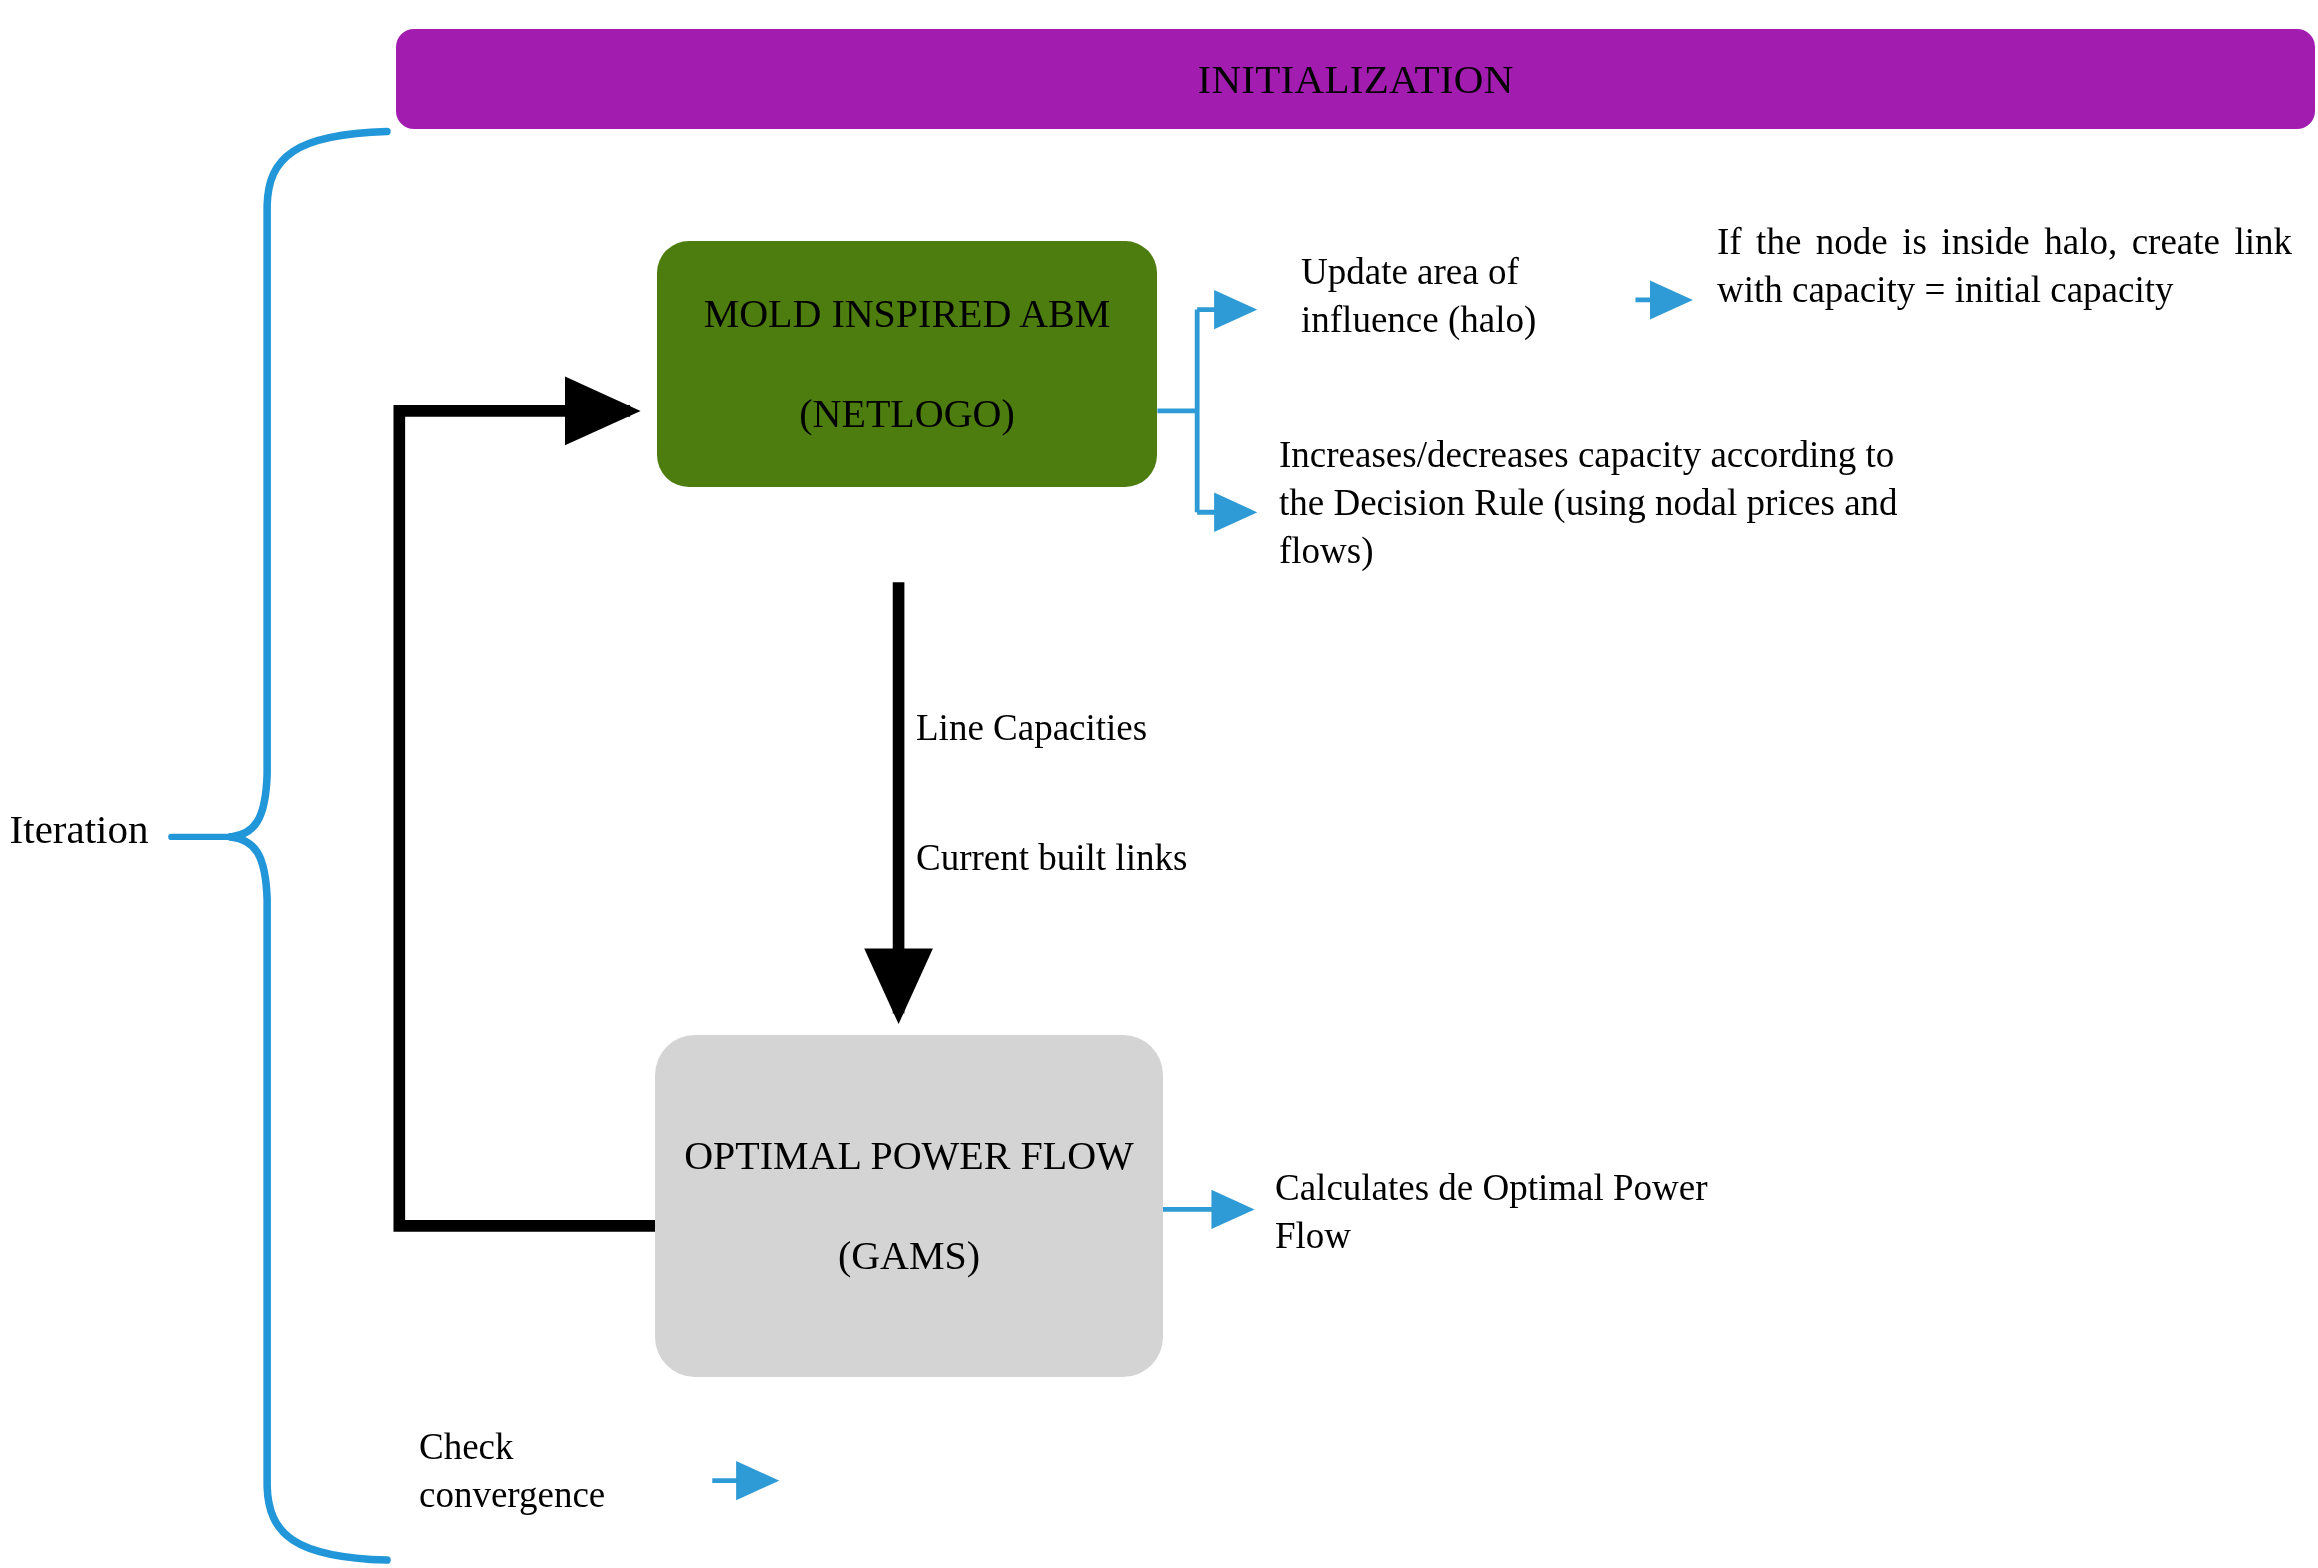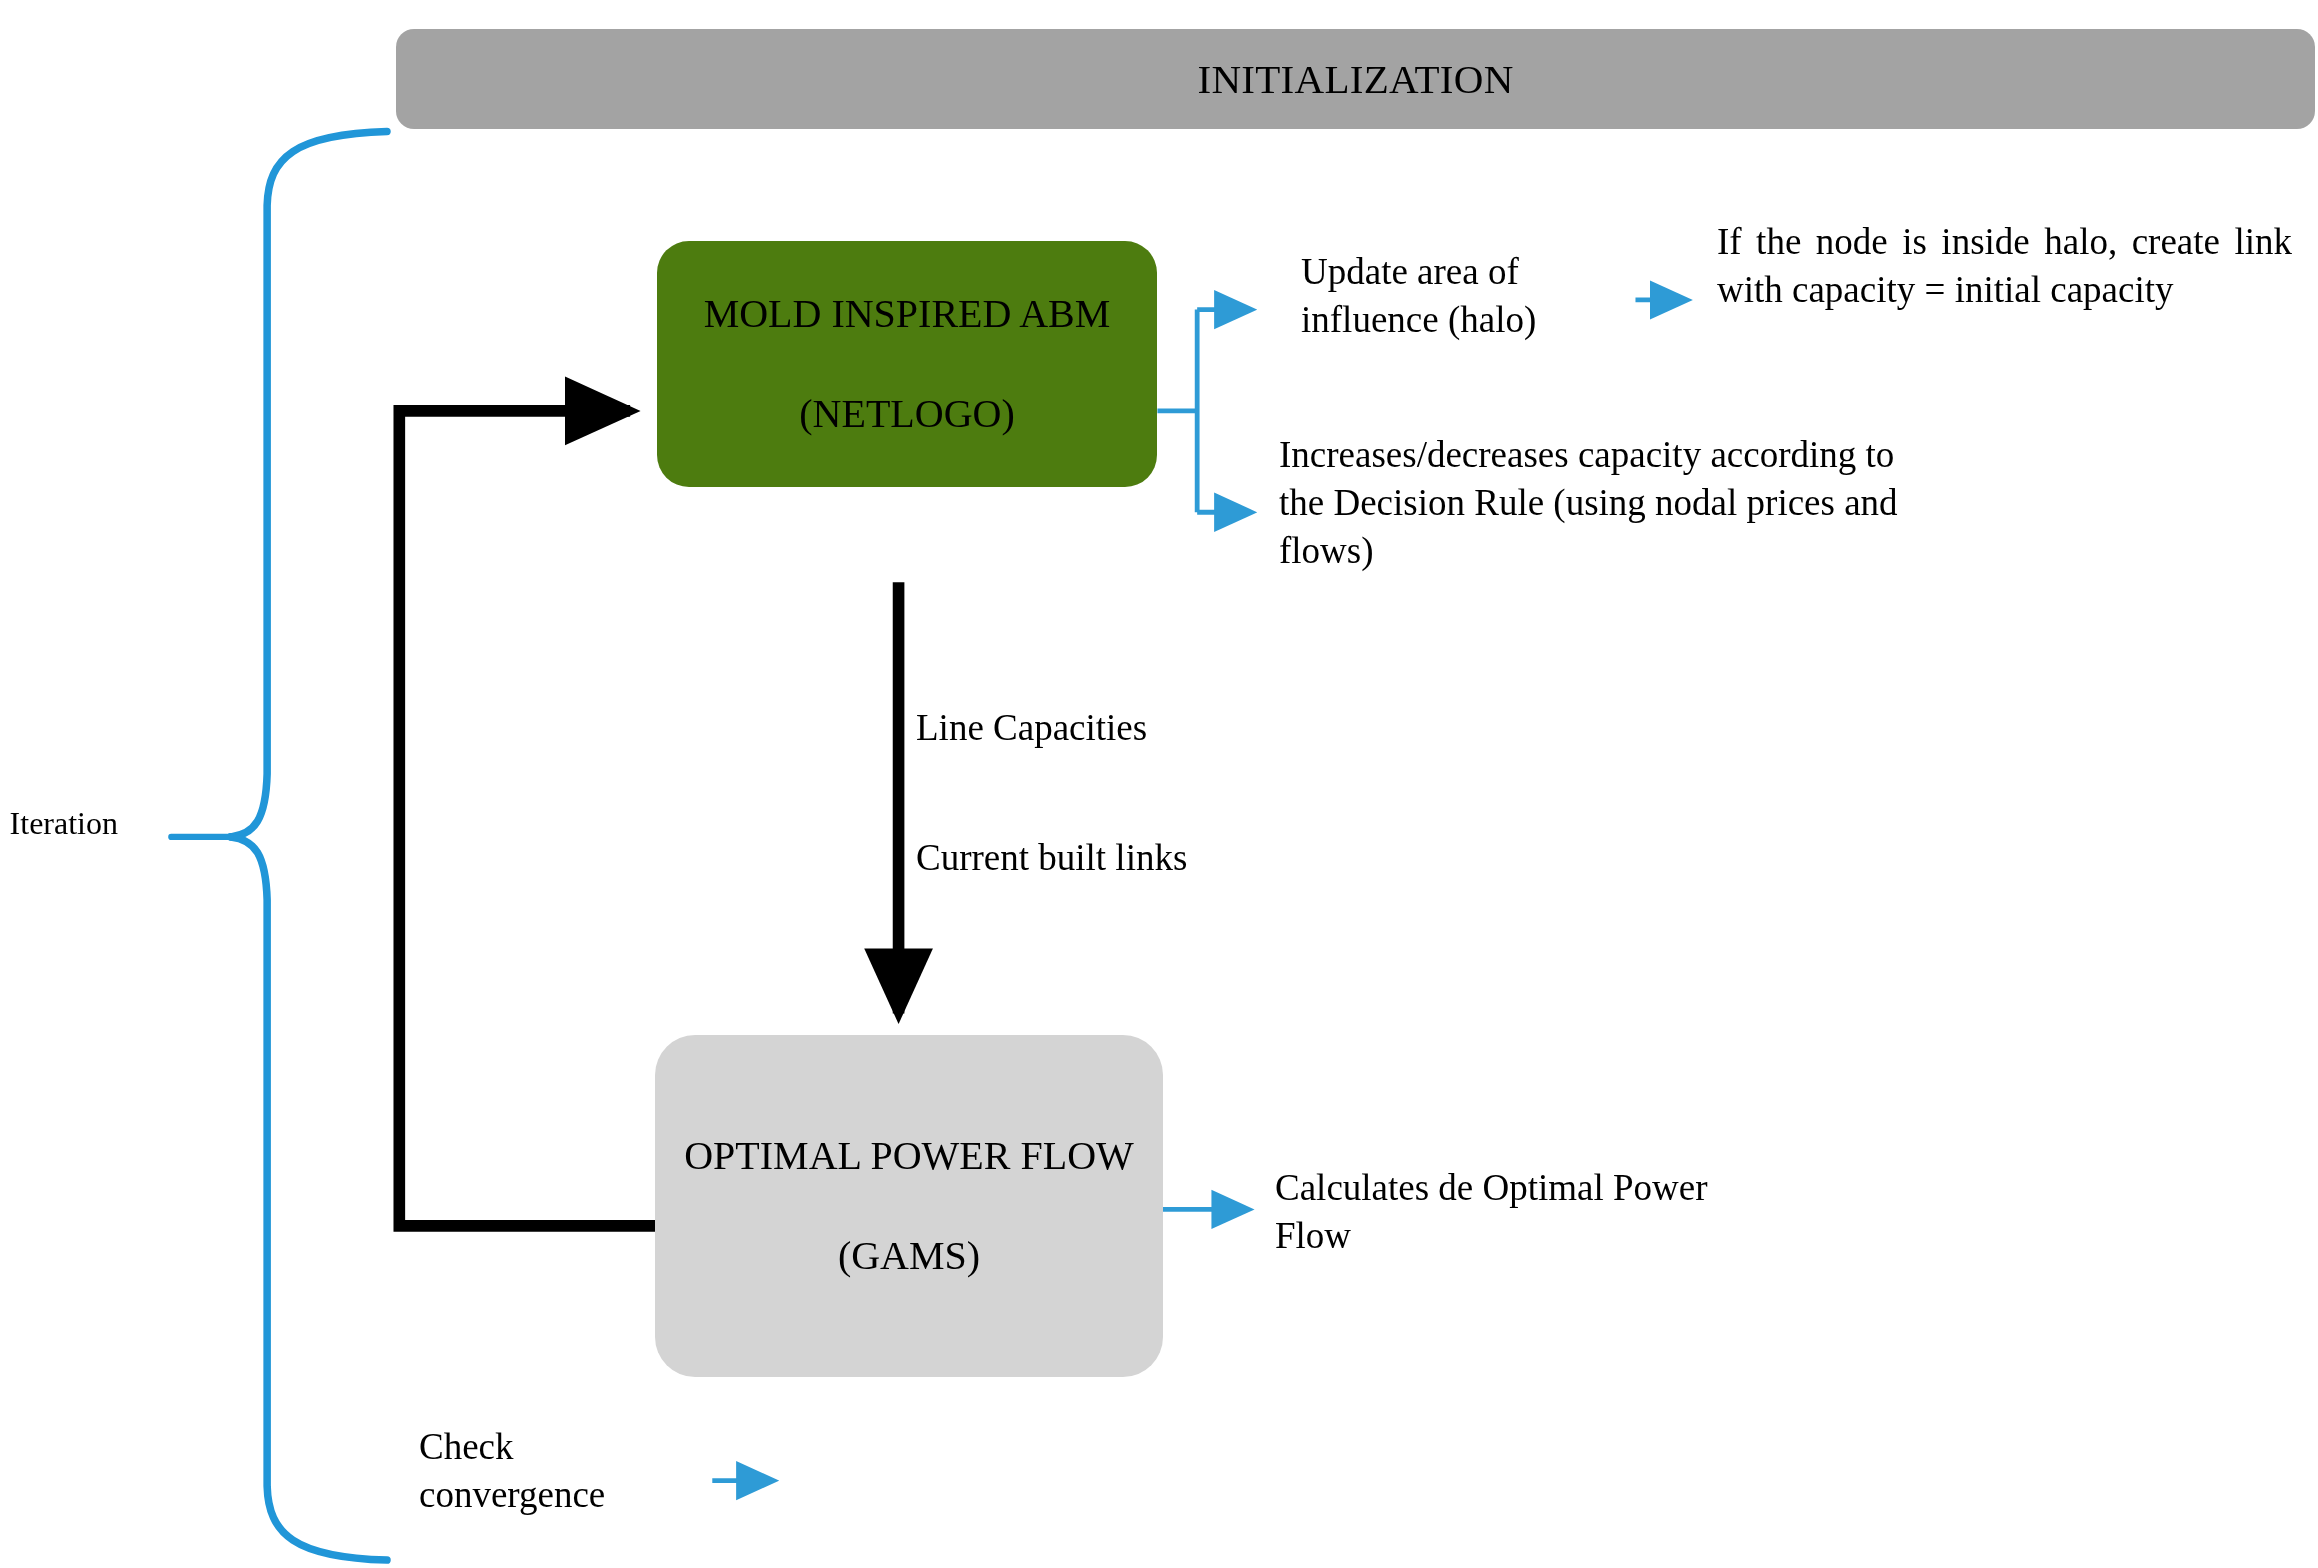--- a/index.html
+++ b/index.html
@@ -31,21 +31,21 @@
     flex-direction: column;
     align-items: center;
     justify-content: center;
     text-align: center;
   }
   .banner {
     left: 396px;
     top: 29px;
     width: 1919px;
     height: 100px;
-    background: #a3a3a3;
+    background: #a21caf;
     border-radius: 18px;
     font-size: 41px;
     letter-spacing: 0.3px;
   }
   .abm-box {
     left: 657px;
     top: 241px;
     width: 500px;
     height: 246px;
     background: #4d7c0f;
@@ -74,21 +74,21 @@
     white-space: pre-line;
   }
   .txt-just {
     text-align: justify;
     text-align-last: left;
   }
   .iteration-label {
     left: 9.6px;
     top: 803px;
     width: 226px;
-    font-size: 32px;
+    font-size: 41px;
     text-align: left;
   }
   .t-update {
     left: 1301px;
     top: 248px;
     width: 322px;
   }
   .t-halo {
     left: 1717px;
     top: 218px;

